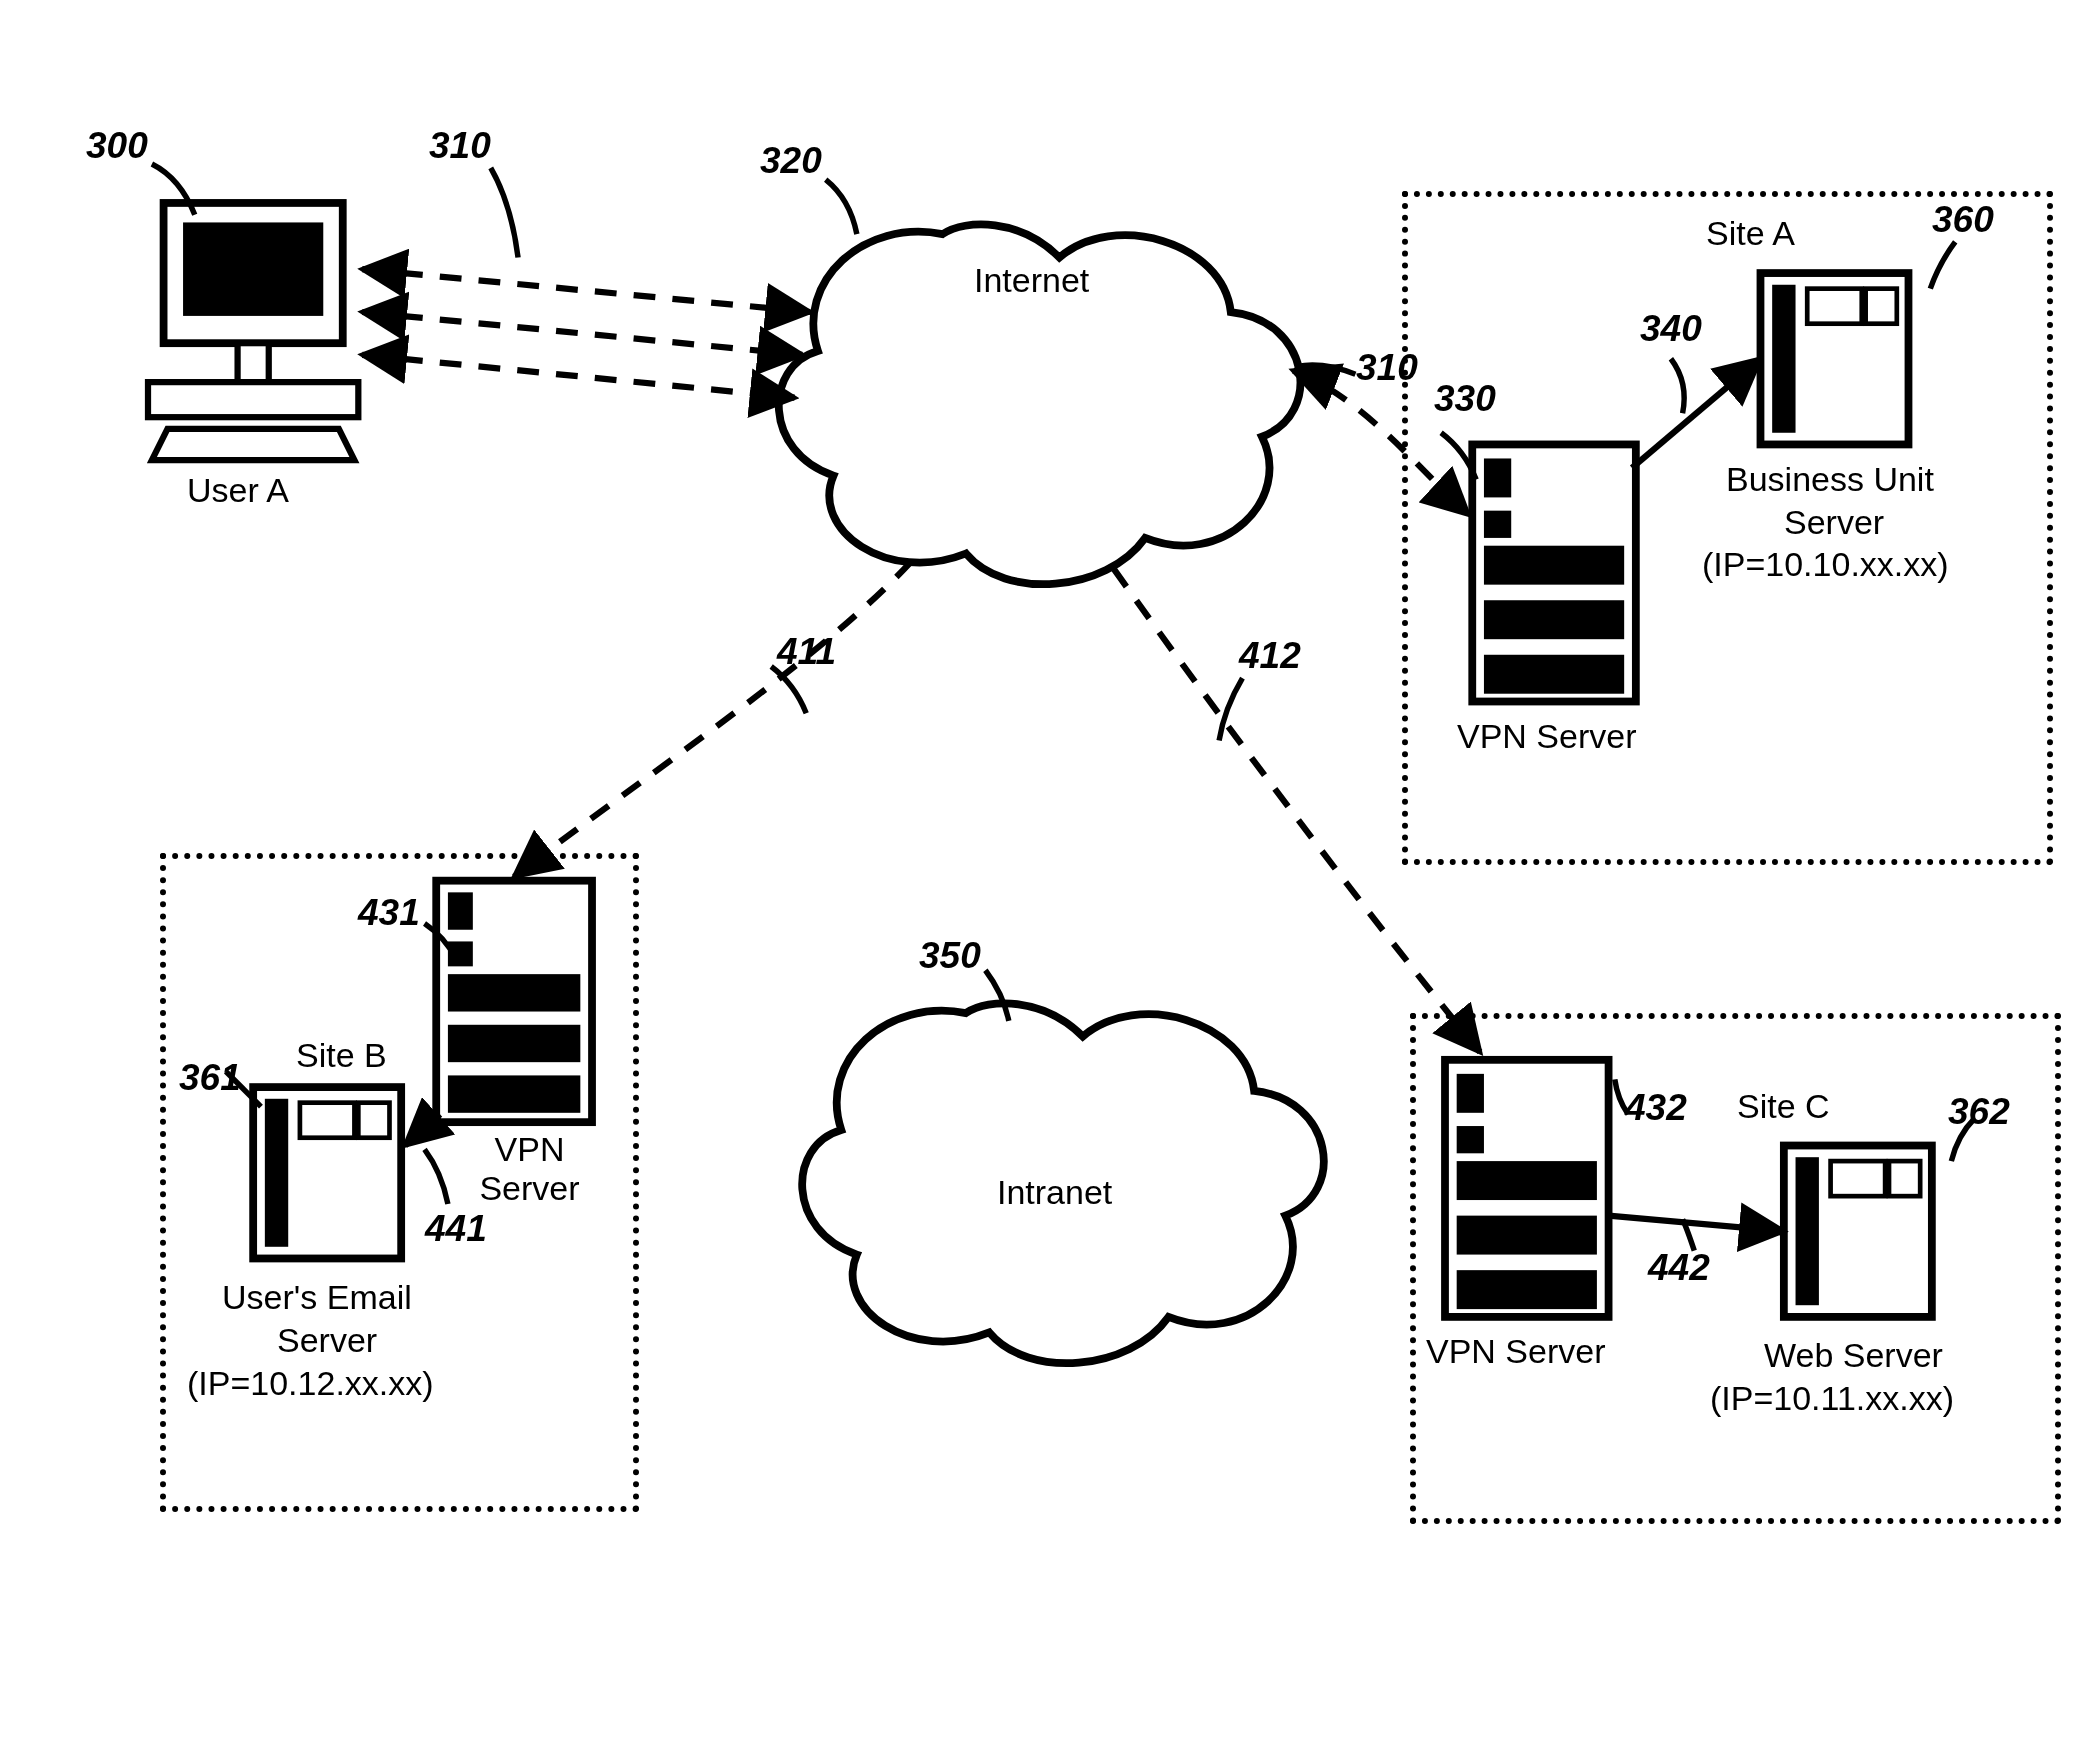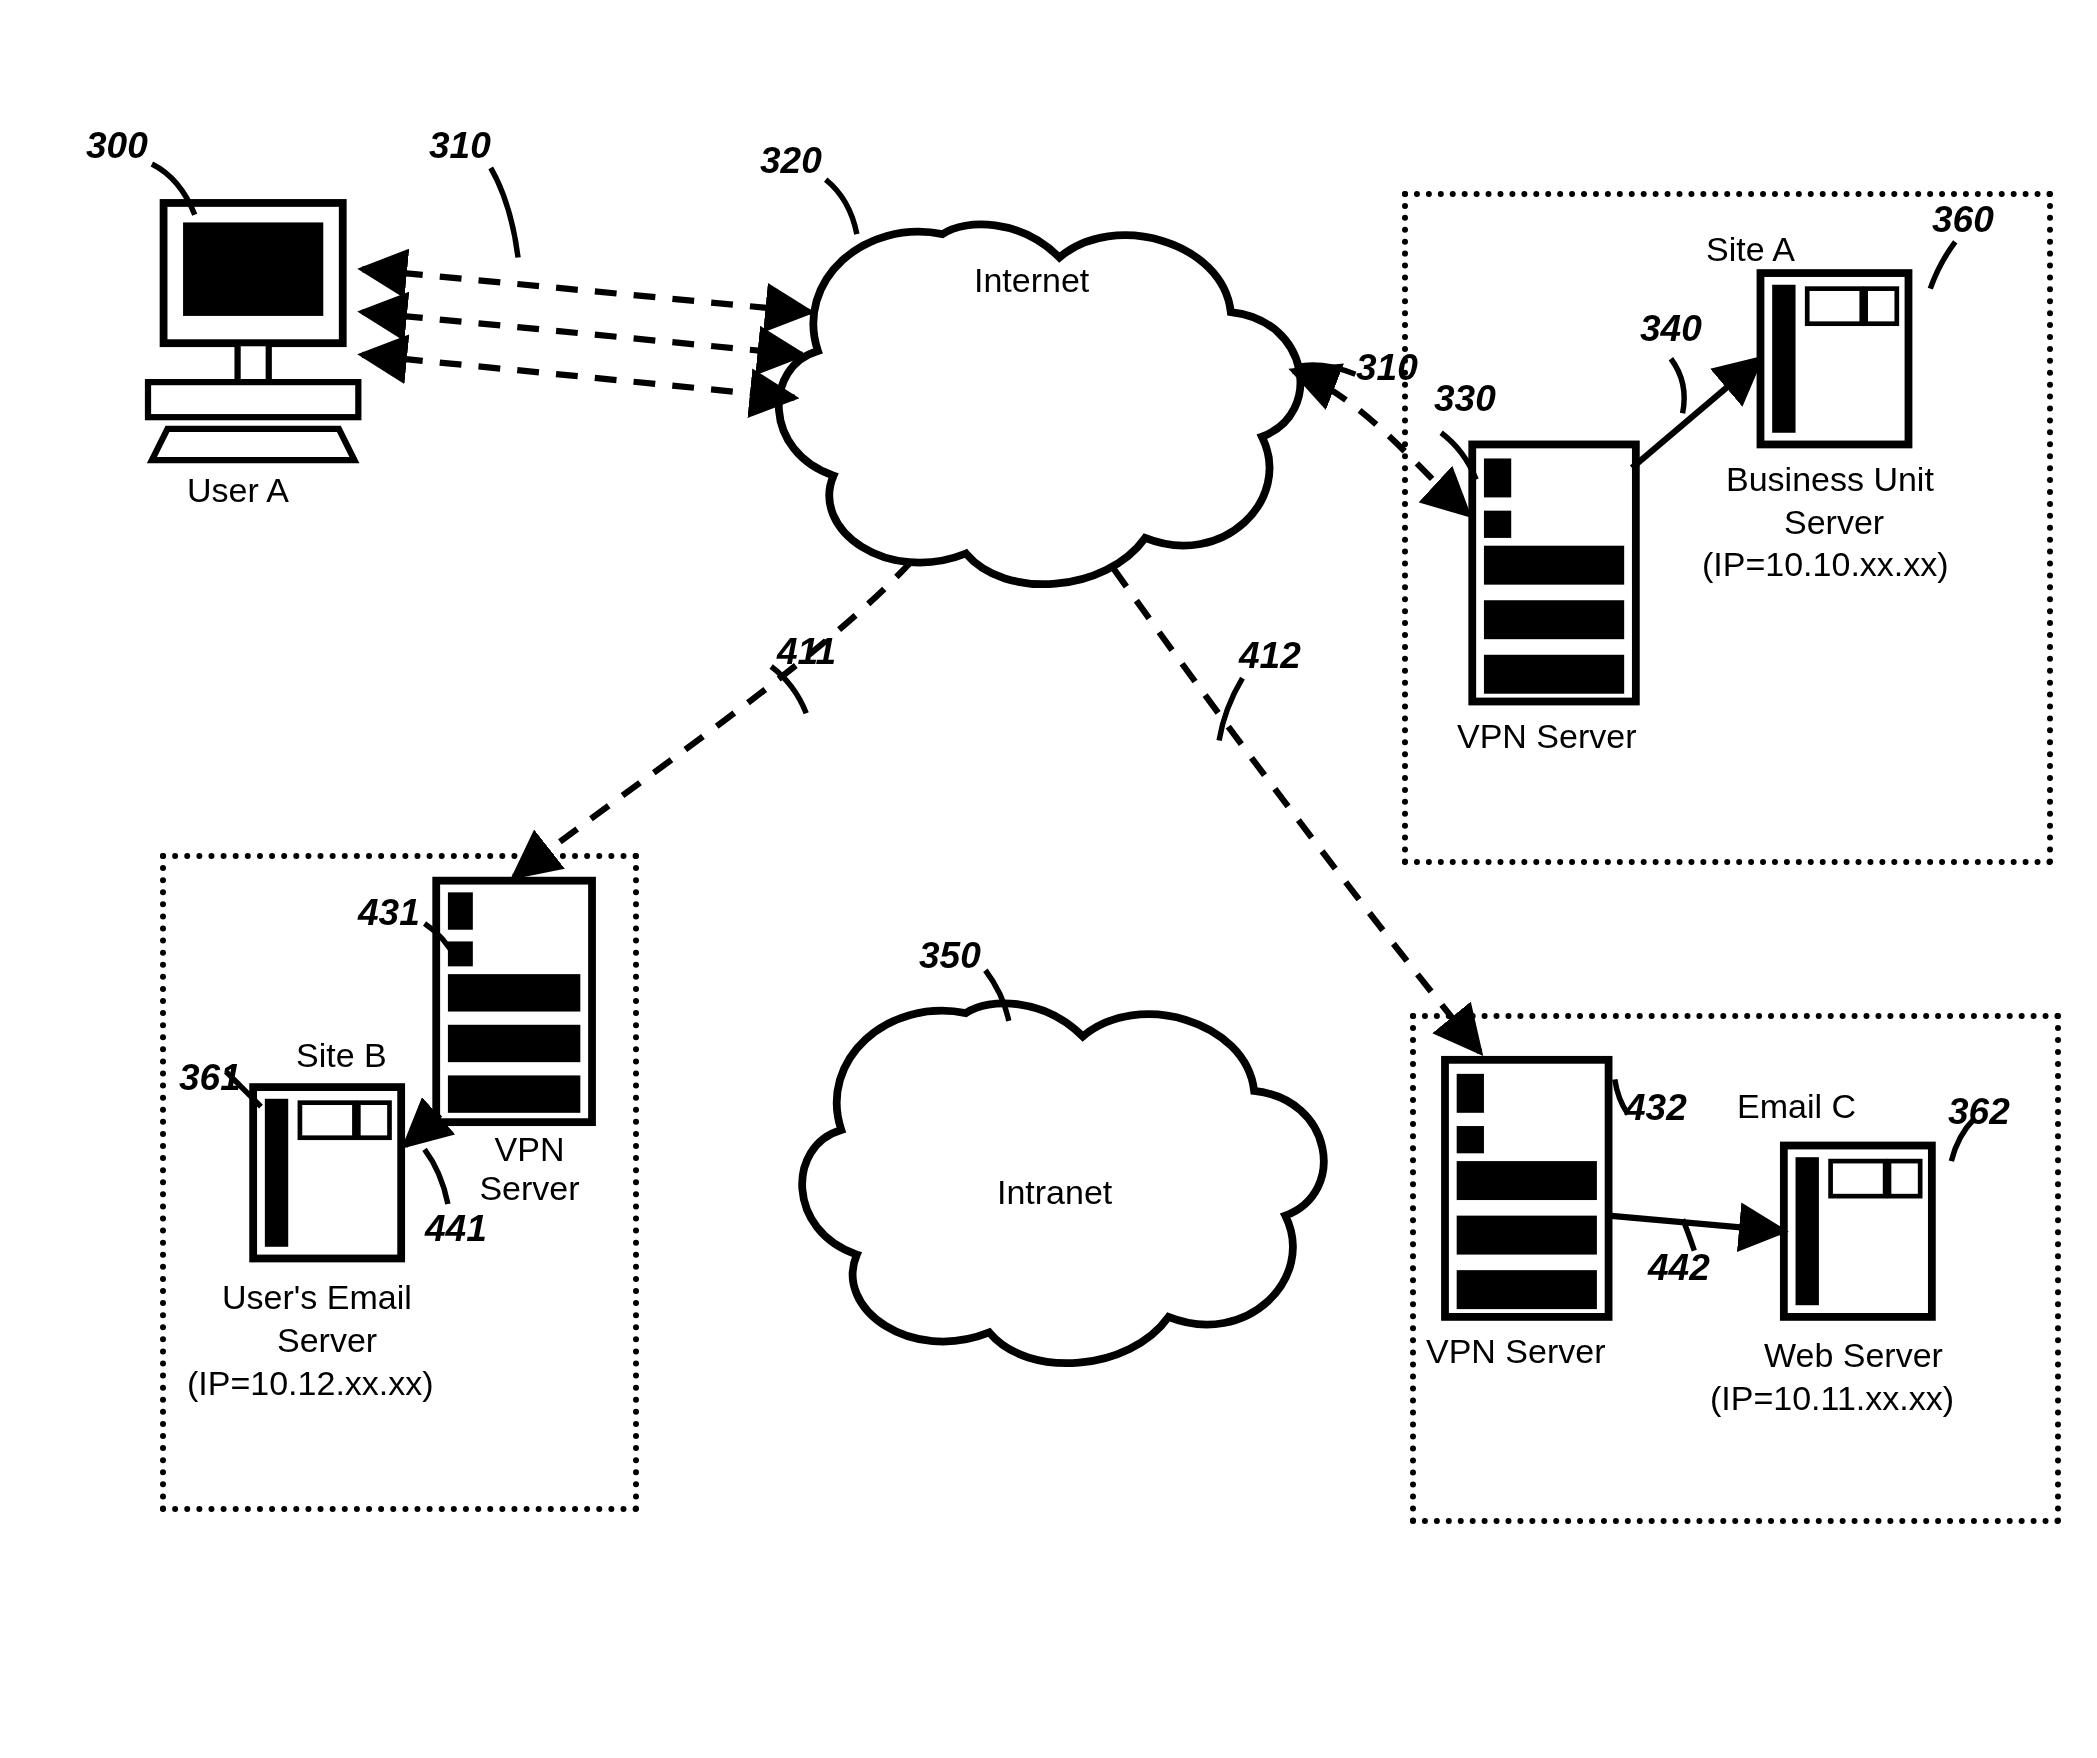--- a/index.html
+++ b/index.html
@@ -189,33 +189,33 @@
     <path d="M 2175 1605 C 2170 1590, 2165 1575, 2160 1565" stroke="#000" stroke-width="7" fill="none"></path>
 
     <path d="M 2535 1435 C 2520 1450, 2510 1470, 2505 1490" stroke="#000" stroke-width="7" fill="none"></path>
   </svg>
 
   <div class="label" style="left:187px; top:471px;">User A</div>
 
   <div class="label" style="left:974px; top:261px;">Internet</div>
   <div class="label" style="left:997px; top:1173px;">Intranet</div>
 
-  <div class="label" style="left:1706px; top:230px;">Site A</div>
+  <div class="label" style="left:1706px; top:214px;">Site A</div>
   <div class="label" style="left:1457px; top:717px;">VPN Server</div>
   <div class="label" style="left:1726px; top:460px;">Business Unit</div>
   <div class="label" style="left:1784px; top:503px;">Server</div>
   <div class="label" style="left:1702px; top:545px;">(IP=10.10.xx.xx)</div>
 
   <div class="label" style="left:296px; top:1036px;">Site B</div>
   <div class="label" style="left:444px; top:1130px; width:171px; text-align:center;">VPN<br>Server</div>
   <div class="label" style="left:222px; top:1278px;text-align:center;">User's Email</div>
   <div class="label" style="left:277px; top:1321px;">Server</div>
   <div class="label" style="left:187px; top:1364px;">(IP=10.12.xx.xx)</div>
 
-  <div class="label" style="left:1737px; top:1087px;">Email C</div>
+  <div class="label" style="left:1737px; top:1087px;">Site C</div>
   <div class="label" style="left:1426px; top:1332px;">VPN Server</div>
   <div class="label" style="left:1741px; top:1336px;margin-left:23px;">Web Server</div>
   <div class="label" style="left:1710px; top:1379px;">(IP=10.11.xx.xx)</div>
 
   <div class="ref" style="left:86px; top:125px;">300</div>
   <div class="ref" style="left:429px; top:125px;">310</div>
   <div class="ref" style="left:760px; top:140px;">320</div>
   <div class="ref" style="left:1356px; top:347px;">310</div>
   <div class="ref" style="left:1434px; top:378px;font-style:italic;">330</div>
   <div class="ref" style="left:1640px; top:308px;">340</div>

